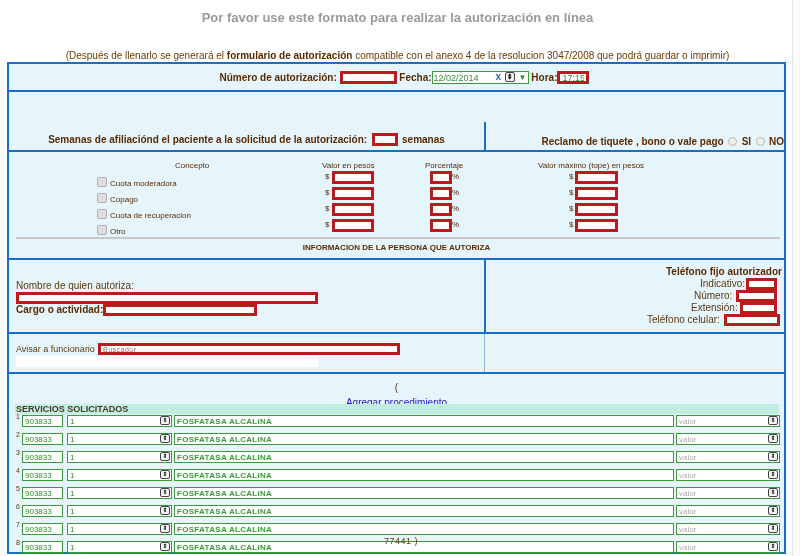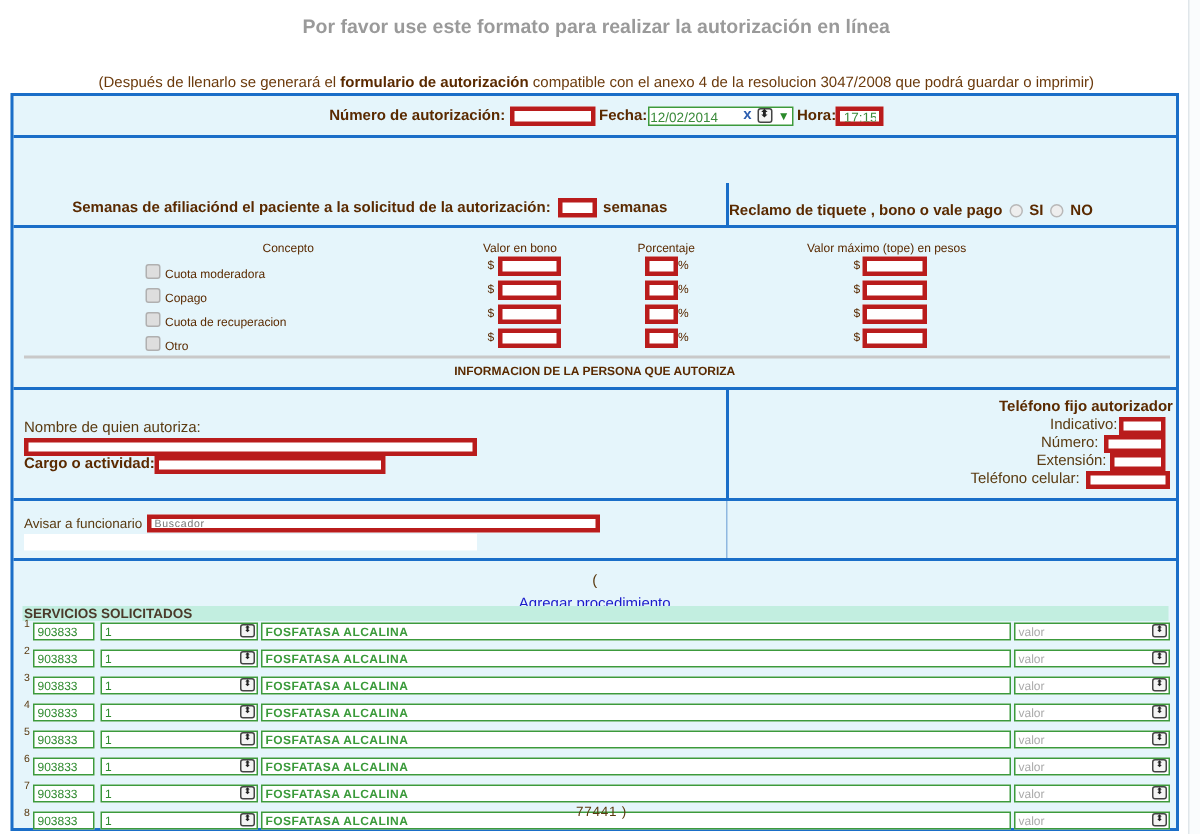--- a/index.html
+++ b/index.html
@@ -102,32 +102,32 @@
   </div>
 
 
   <div class="row" style="top:58px;height:30px;">
     <div class="abs" style="left:0;width:475px;top:8px;text-align:center;white-space:nowrap;">
       <span class="cell-label" style="vertical-align:middle;">Semanas de afiliaciónd el paciente a la solicitud de la autorización:</span>
       <input class="fld" style="width: 26px;" value="">
       <span class="cell-label" style="vertical-align:middle;">semanas</span>
     </div>
     <div class="vdiv" style="left:475px;top:0;height:28px;"></div>
-    <div class="abs" style="left:477px;width:298px;top:10px;text-align:left;white-space:nowrap;">
+    <div class="abs" style="left:477px;width:298px;top:10px;text-align:right;white-space:nowrap;">
       <span class="cell-label" style="vertical-align:middle;">Reclamo de tiquete , bono o vale pago</span>
       <span class="radio"></span>
       <span class="cell-label" style="vertical-align:middle;">SI</span>
       <span class="radio"></span>
       <span class="cell-label" style="vertical-align:middle;">NO</span>
     </div>
   </div>
 
   <div class="row" style="top:88px;height:108px;">
     <div class="abs small" style="left:166px;top:9px;text-align:center;">Concepto</div>
-    <div class="abs small" style="left:313px;top:9px;">Valor en bono</div>
+    <div class="abs small" style="left:313px;top:9px;">Valor en pesos</div>
     <div class="abs small" style="left:416px;top:9px;">Porcentaje</div>
     <div class="abs small" style="left:529px;top:9px;">Valor máximo (tope) en pesos</div>
 
     <div class="abs" style="left:88px;top:20px;"><span class="chk"></span><span class="small">Cuota moderadora</span></div>
     <div class="abs small" style="left:316px;top:20px;">$</div>
     <input class="fld abs" style="left: 323px; top: 19px; width: 42px;" value="">
     <input class="fld abs" style="left: 421px; top: 19px; width: 22px;" value="">
     <div class="abs small" style="left:443px;top:20px;">%</div>
     <div class="abs small" style="left:560px;top:20px;">$</div>
     <input class="fld abs" style="left: 566px; top: 19px; width: 43px;" value="">

